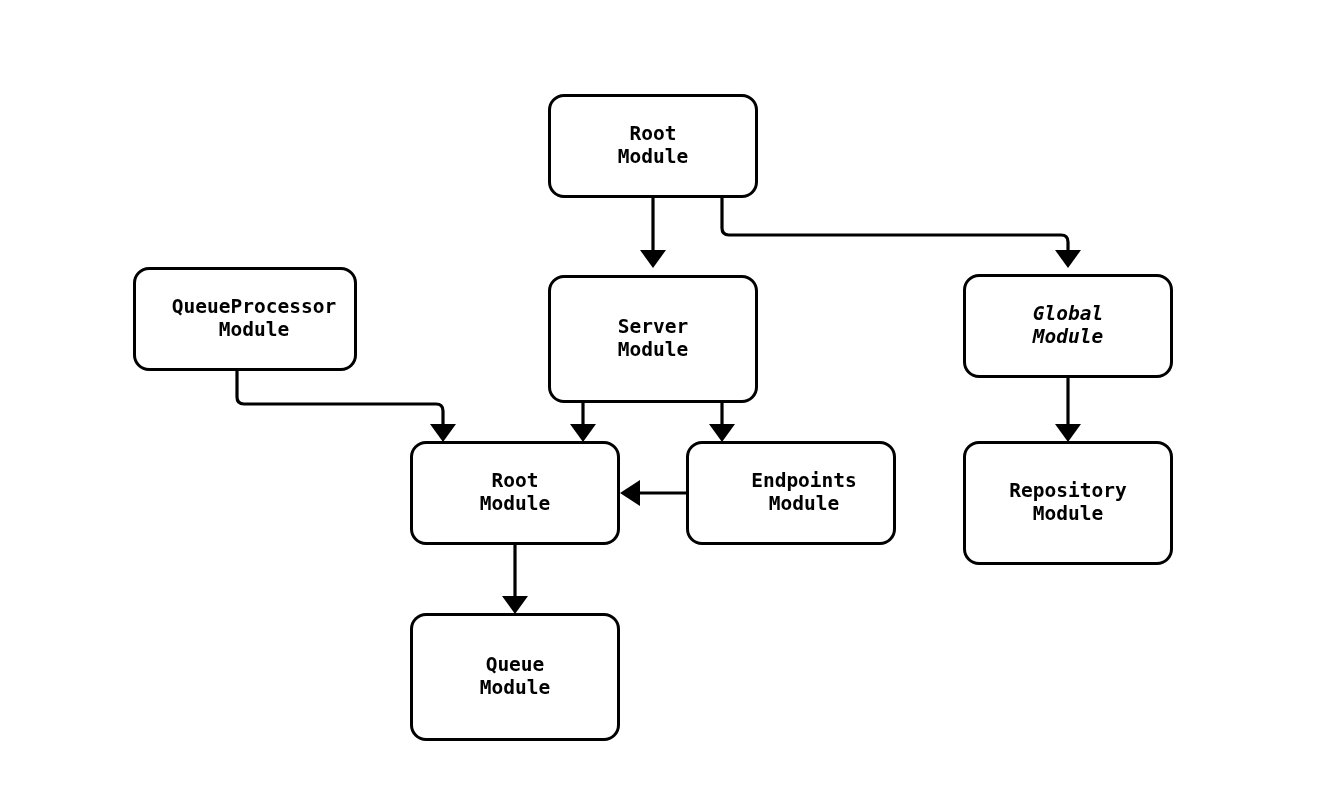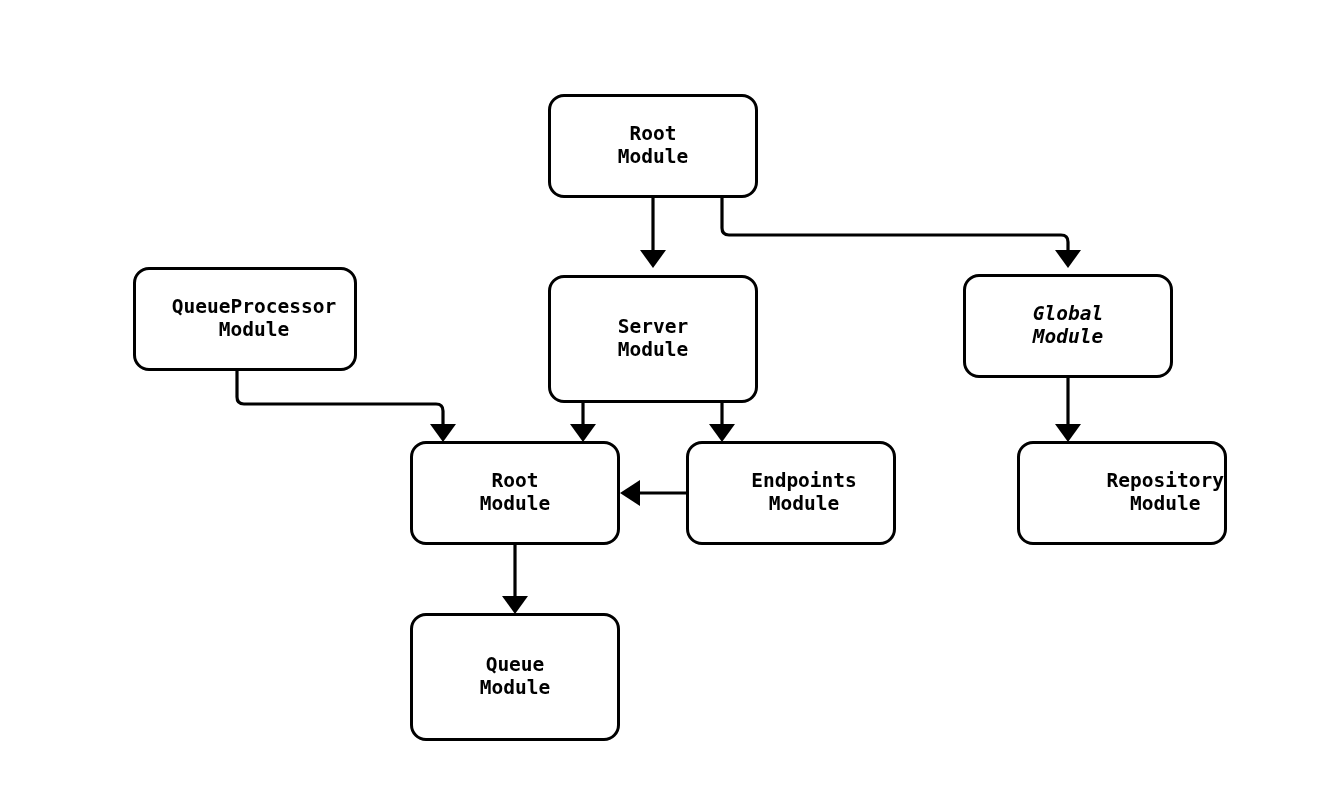--- a/index.html
+++ b/index.html
@@ -125,21 +125,21 @@
   <div class="node" style="left:410px; top:441px; width:210px; height:104px;">
     <div class="node-label">Root
 Module</div>
   </div>
 
   <div class="node" style="left:686px; top:441px; width:210px; height:104px;padding-left:26px;">
     <div class="node-label">Endpoints
 Module</div>
   </div>
 
-  <div class="node" style="left:1017px; top:441px; width:210px; height:104px;justify-content:flex-end;">
+  <div class="node" style="left:963px; top:441px; width:210px; height:124px;">
     <div class="node-label">Repository
 Module</div>
   </div>
 
   <div class="node" style="left:410px; top:613px; width:210px; height:128px;">
     <div class="node-label">Queue
 Module</div>
   </div>
 
 </div>

